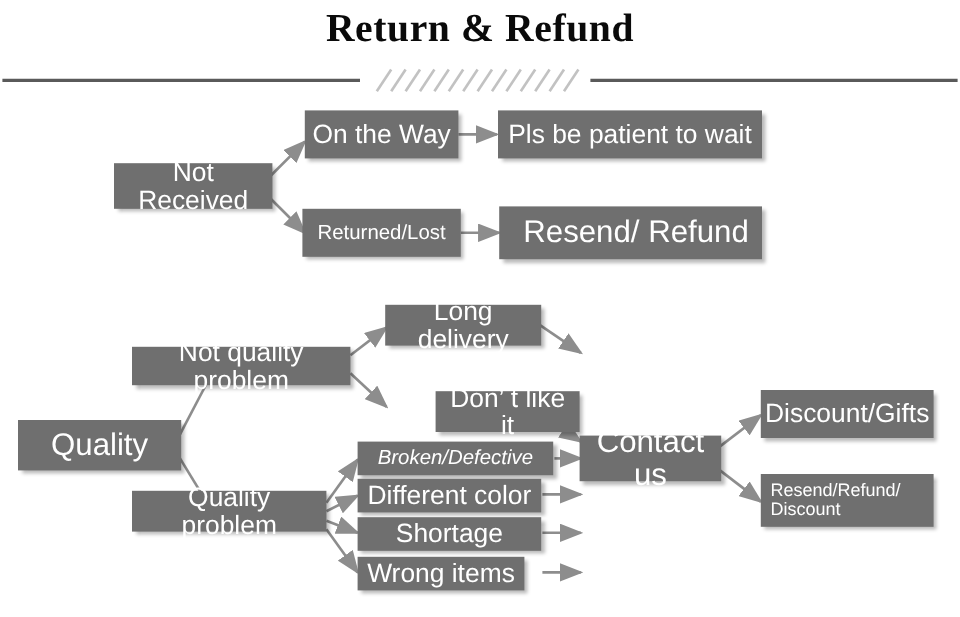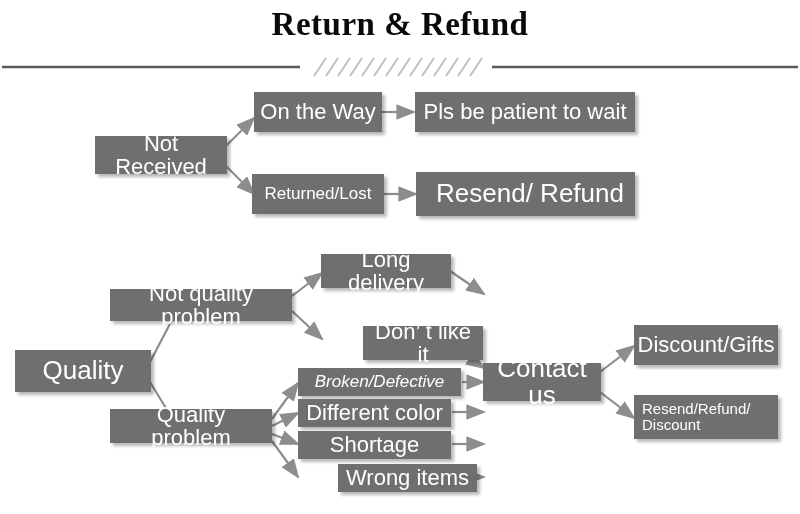--- a/index.html
+++ b/index.html
@@ -154,21 +154,21 @@
   <div class="node lg" style="left:321px; top:254px; width:130px; height:34px;">Long delivery</div>
 
   <div class="node lg" style="left:337px; top:326px; width:120px; height:34px;margin-left:26px;">Don’  t like it</div>
 
   <div class="node" style="left:298px; top:368px; width:163px; height:28px;font-style:italic;">Broken/Defective</div>
 
   <div class="node lg" style="left:298px; top:399px; width:153px; height:28px;">Different color</div>
 
   <div class="node lg" style="left:298px; top:431px; width:153px; height:28px;">Shortage</div>
 
-  <div class="node lg" style="left:298px; top:464px; width:139px; height:28px;margin-left:40px;">Wrong items</div>
+  <div class="node lg" style="left:298px; top:464px; width:139px; height:28px;">Wrong items</div>
 
   <div class="node xl" style="left:483px; top:363px; width:118px; height:38px;">Contact us</div>
 
   <div class="node lg" style="left:634px; top:325px; width:144px; height:40px;">Discount/Gifts</div>
 
   <div class="node sm left" style="left:634px; top:395px; width:144px; height:44px;">Resend/Refund/
 Discount</div>
 
 </div>
 

